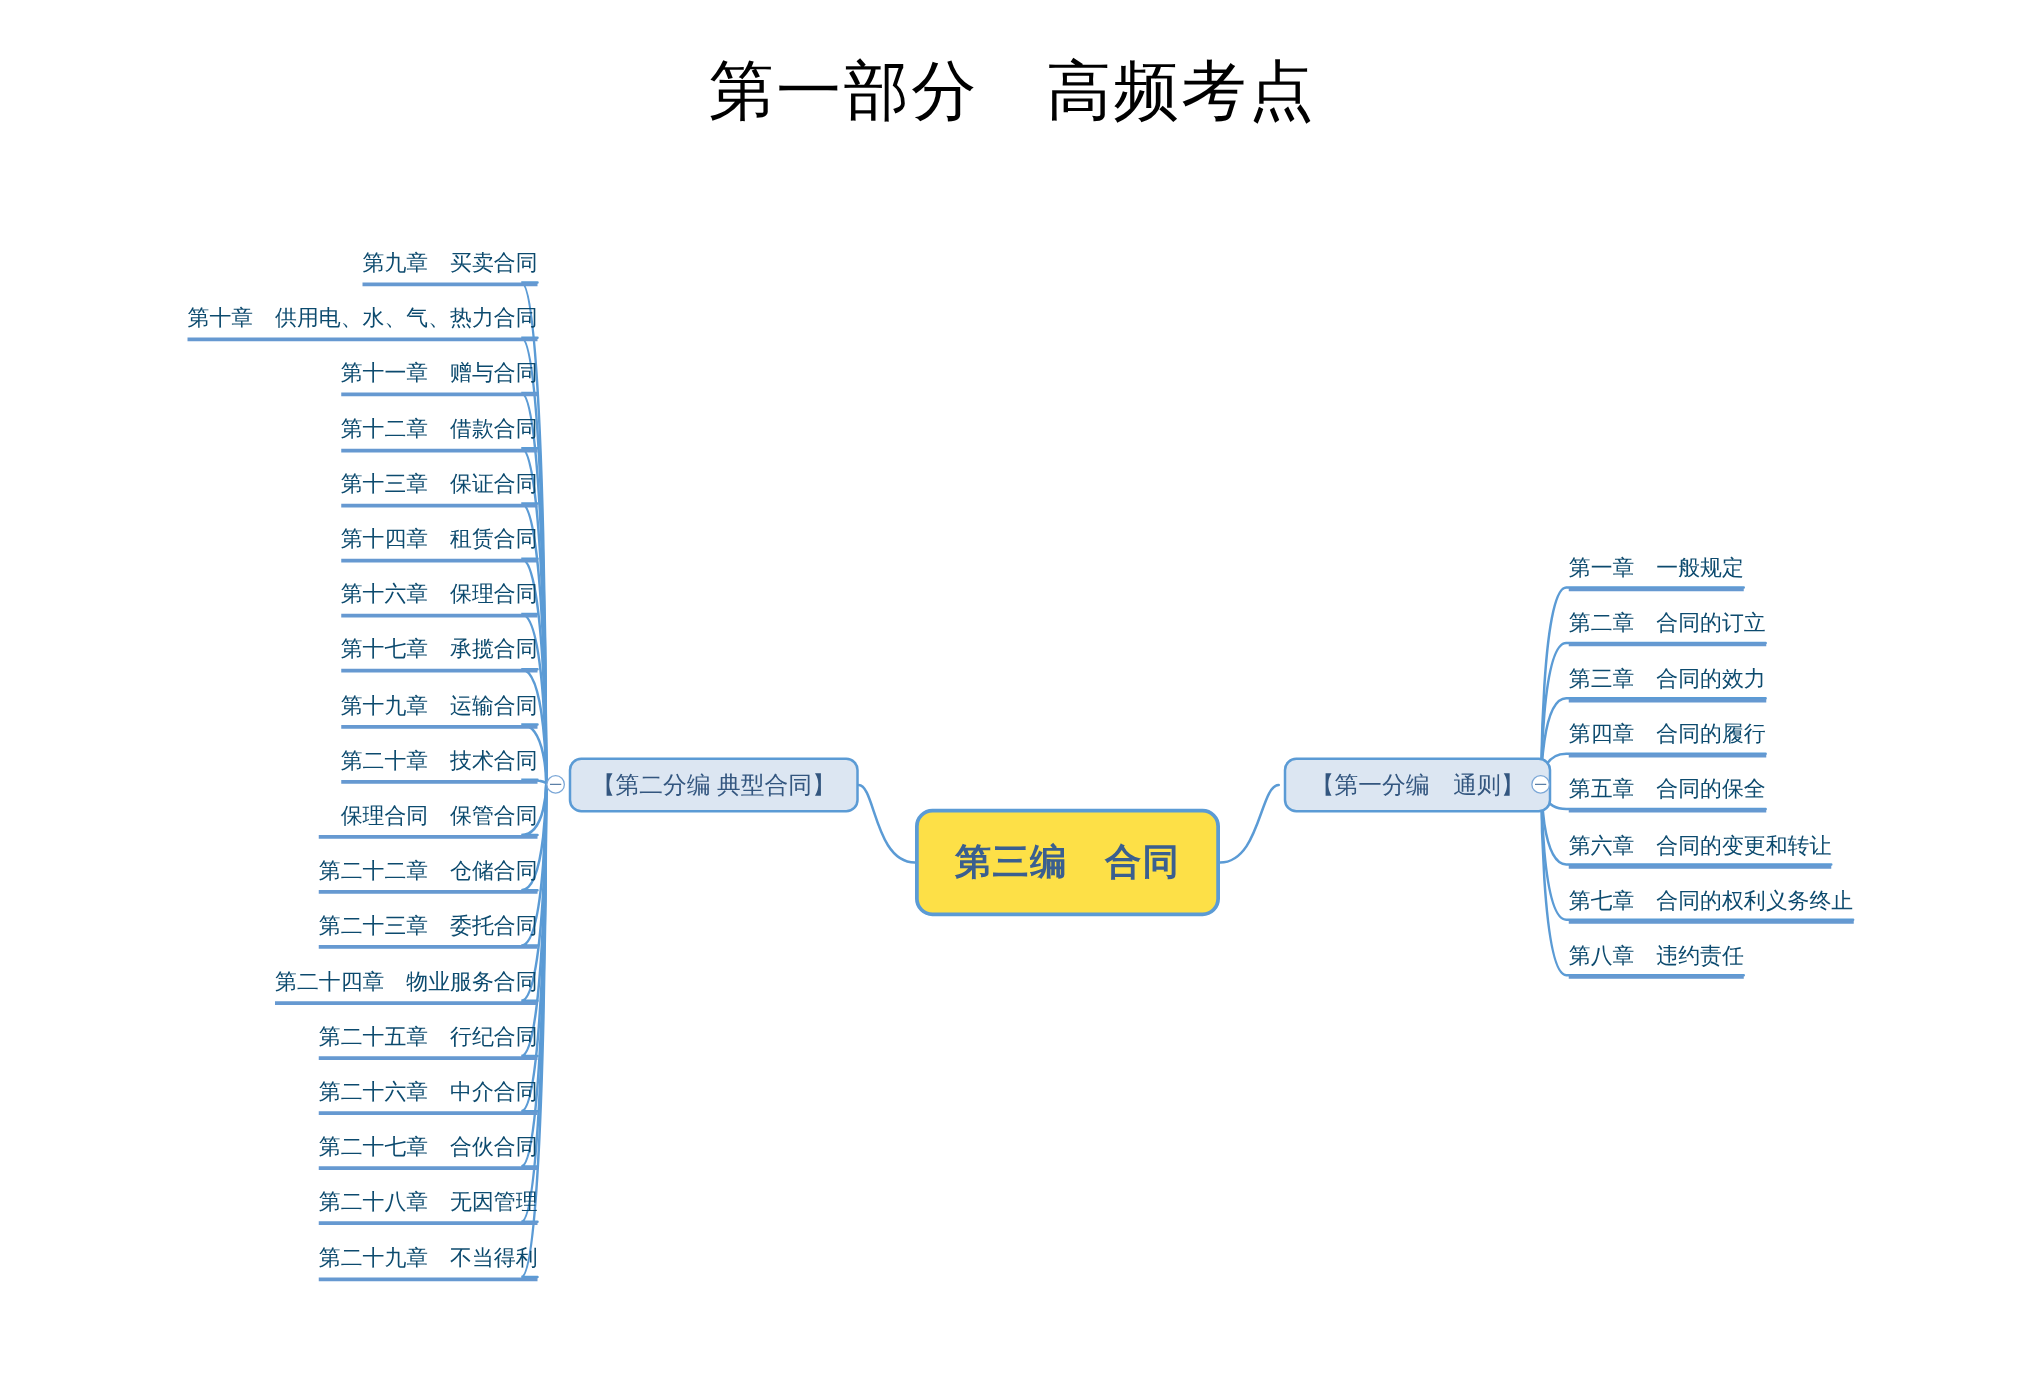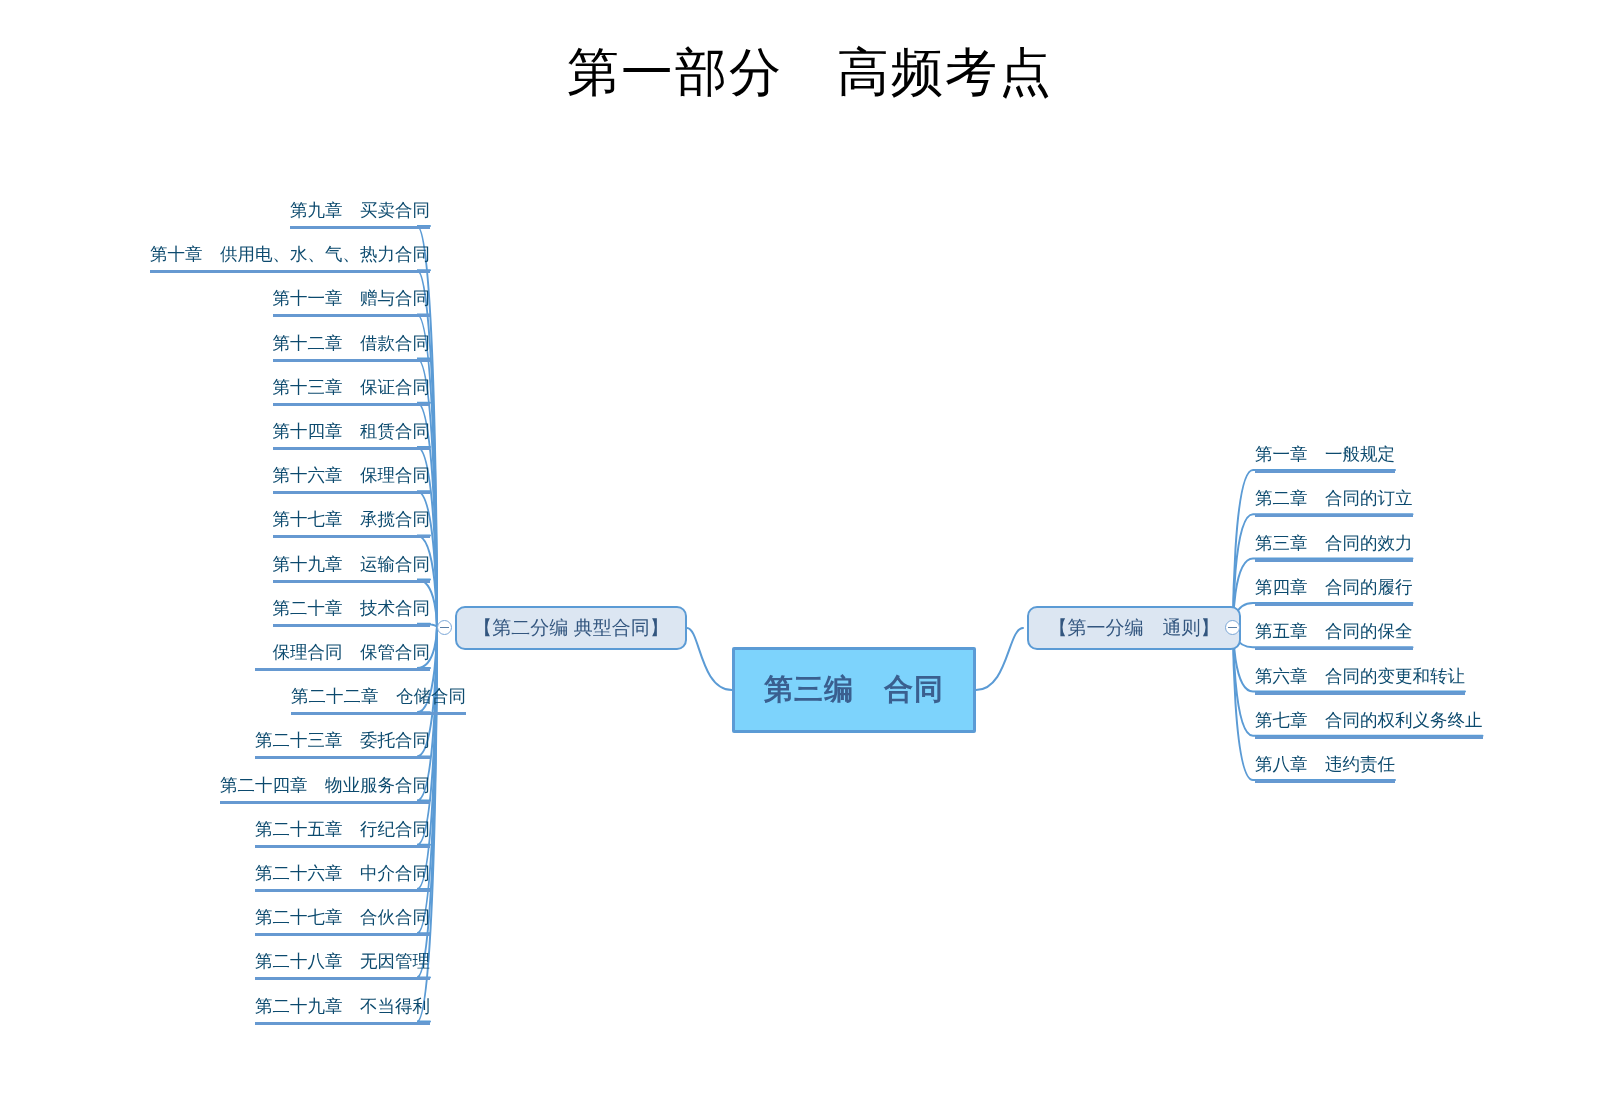--- a/index.html
+++ b/index.html
@@ -44,23 +44,23 @@
   }
 
   
   #root-node {
     position: absolute;
     left: 732px;
     top: 647px;
     width: 244px;
     height: 86px;
     box-sizing: border-box;
-    background: #7dd3fc;
+    background: #fde047;
     border: 3px solid #5b9bd5;
-    border-radius: 2px;
+    border-radius: 14px;
     display: flex;
     align-items: center;
     justify-content: center;
     color: #3a5f8f;
     font-size: 29px;
     font-weight: bold;
     letter-spacing: 1px;
     white-space: pre;
   }
 
@@ -190,21 +190,21 @@
       <div class="leaf left" style="top: 243.2px; left: 150px; width: 280px;"><span class="leaf-label">第十章　供用电、水、气、热力合同</span><span class="rule"></span></div>
       <div class="leaf left" style="top: 287.4px; left: 272.5px; width: 157.5px;"><span class="leaf-label">第十一章　赠与合同</span><span class="rule"></span></div>
       <div class="leaf left" style="top: 331.6px; left: 272.5px; width: 157.5px;"><span class="leaf-label">第十二章　借款合同</span><span class="rule"></span></div>
       <div class="leaf left" style="top: 375.8px; left: 272.5px; width: 157.5px; text-decoration: underline;"><span class="leaf-label">第十三章　保证合同</span><span class="rule"></span></div>
       <div class="leaf left" style="top: 420px; left: 272.5px; width: 157.5px;"><span class="leaf-label">第十四章　租赁合同</span><span class="rule"></span></div>
       <div class="leaf left" style="top: 464.2px; left: 272.5px; width: 157.5px;"><span class="leaf-label">第十六章　保理合同</span><span class="rule"></span></div>
       <div class="leaf left" style="top: 508.4px; left: 272.5px; width: 157.5px;"><span class="leaf-label">第十七章　承揽合同</span><span class="rule"></span></div>
       <div class="leaf left" style="top: 552.6px; left: 272.5px; width: 157.5px;"><span class="leaf-label">第十九章　运输合同</span><span class="rule"></span></div>
       <div class="leaf left" style="top: 596.8px; left: 272.5px; width: 157.5px;"><span class="leaf-label">第二十章　技术合同</span><span class="rule"></span></div>
       <div class="leaf left" style="top: 641px; left: 255px; width: 175px;"><span class="leaf-label">保理合同　保管合同</span><span class="rule"></span></div>
-      <div class="leaf left" style="top: 685.2px; left: 255px; width: 175px; margin-left: 36px;"><span class="leaf-label">第二十二章　仓储合同</span><span class="rule"></span></div>
+      <div class="leaf left" style="top: 685.2px; left: 255px; width: 175px;"><span class="leaf-label">第二十二章　仓储合同</span><span class="rule"></span></div>
       <div class="leaf left" style="top: 729.4px; left: 255px; width: 175px;"><span class="leaf-label">第二十三章　委托合同</span><span class="rule"></span></div>
       <div class="leaf left" style="top: 773.6px; left: 220px; width: 210px;"><span class="leaf-label">第二十四章　物业服务合同</span><span class="rule"></span></div>
       <div class="leaf left" style="top: 817.8px; left: 255px; width: 175px;"><span class="leaf-label">第二十五章　行纪合同</span><span class="rule"></span></div>
       <div class="leaf left" style="top: 862px; left: 255px; width: 175px;"><span class="leaf-label">第二十六章　中介合同</span><span class="rule"></span></div>
       <div class="leaf left" style="top: 906.2px; left: 255px; width: 175px;"><span class="leaf-label">第二十七章　合伙合同</span><span class="rule"></span></div>
       <div class="leaf left" style="top: 950.4px; left: 255px; width: 175px;"><span class="leaf-label">第二十八章　无因管理</span><span class="rule"></span></div>
       <div class="leaf left" style="top: 994.6px; left: 255px; width: 175px;"><span class="leaf-label">第二十九章　不当得利</span><span class="rule"></span></div>
     </div>
   <div id="leaves-right">
       <div class="leaf right" style="top: 443px; left: 1255px; width: 140px;"><span class="leaf-label">第一章　一般规定</span><span class="rule"></span></div>

